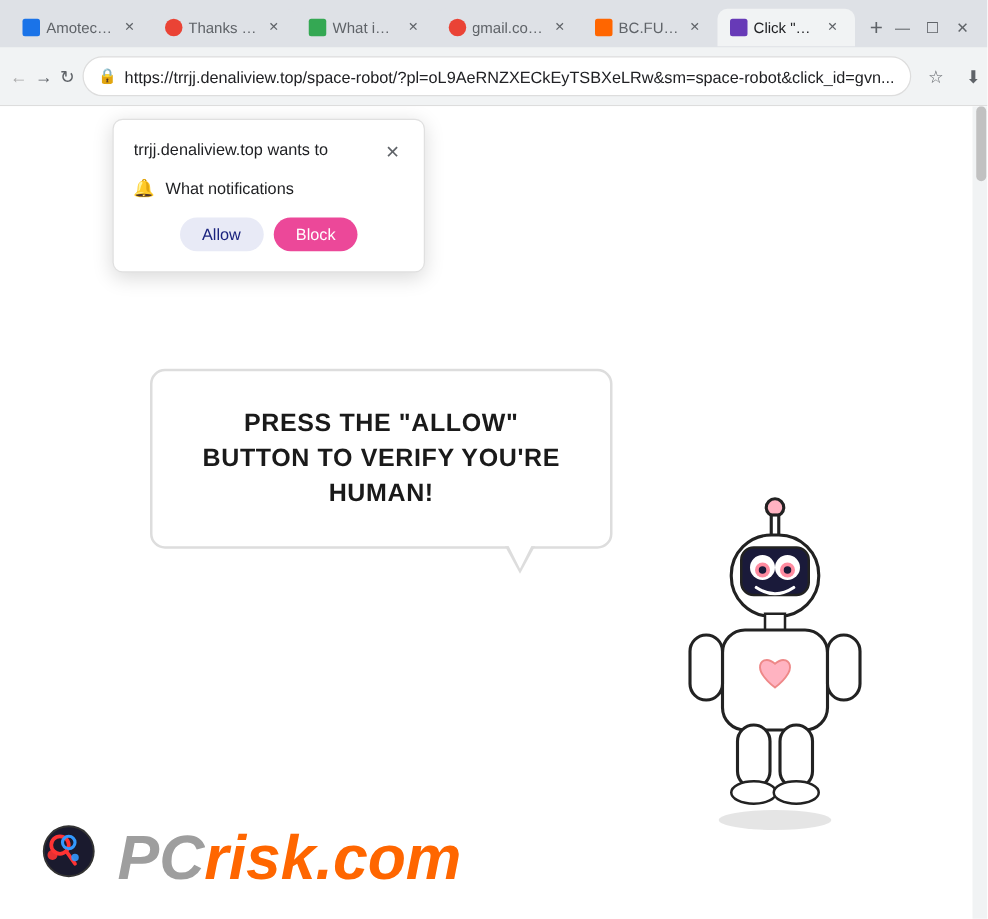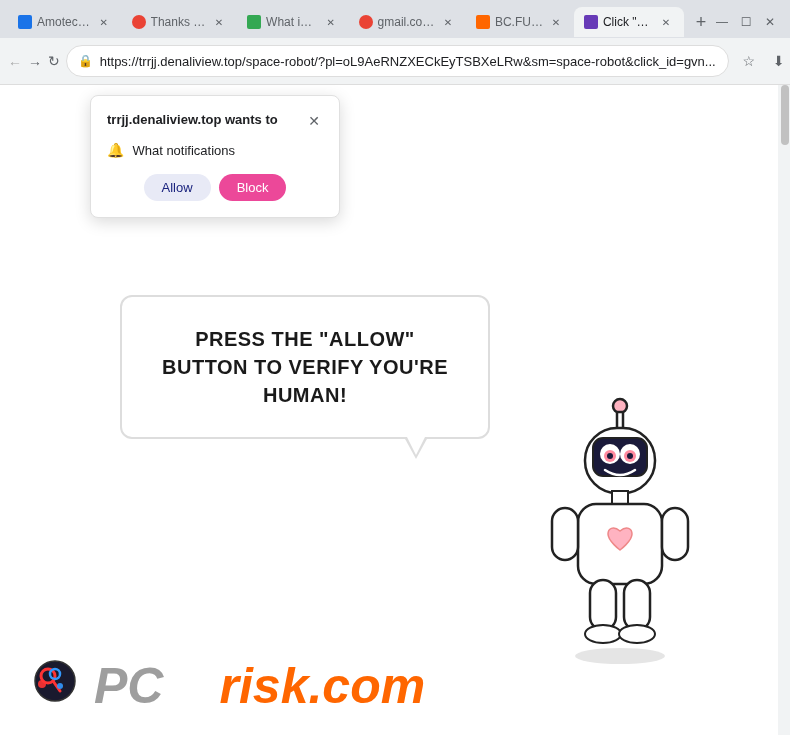--- a/index.html
+++ b/index.html
@@ -223,21 +223,21 @@
 
     .popup-header {
       display: flex;
       justify-content: space-between;
       align-items: flex-start;
       margin-bottom: 12px;
     }
 
     .popup-title {
       font-size: 13px;
-      font-weight: 700;
+      font-weight: 400;
       color: #202124;
       flex: 1;
       margin-right: 8px;
     }
 
     .popup-close {
       width: 18px;
       height: 18px;
       display: flex;
       align-items: center;
@@ -356,21 +356,21 @@
       bottom: 20px;
       left: 30px;
       display: flex;
       align-items: center;
       gap: 4px;
     }
 
     .pcrisk-full {
       display: flex;
       align-items: baseline;
-      gap: 16px;
+      gap: 0;
     }
   </style>
 </head>
 <body>
 
 <div class="browser-chrome">
 
   <div class="tab-bar">
 
     <div class="tab">
@@ -512,17 +512,17 @@
       <circle cx="25" cy="25" r="20" fill="#1a1a2e" stroke="#333" stroke-width="1.5"></circle>
       <circle cx="18" cy="20" r="7" fill="none" stroke="#ff3333" stroke-width="3"></circle>
       <circle cx="25" cy="18" r="5" fill="none" stroke="#3399ff" stroke-width="2.5"></circle>
       <line x1="23" y1="25" x2="30" y2="35" stroke="#ff3333" stroke-width="3" stroke-linecap="round"></line>
       <circle cx="12" cy="28" r="4" fill="#ff3333" opacity="0.9"></circle>
       <circle cx="30" cy="30" r="3" fill="#3399ff" opacity="0.9"></circle>
     </svg>
 
     <div class="pcrisk-full">
       <span style="font-size:50px; font-weight:900; font-style:italic; color:#9e9e9e; line-height:1;">PC</span>
-      <span style="font-size:50px; font-weight:900; font-style:italic; color:#ff6600; line-height:1;margin-left:40px;">risk.com</span>
+      <span style="font-size:50px; font-weight:900; font-style:italic; color:#ff6600; line-height:1;">risk.com</span>
     </div>
   </div>
 
 </div>
 
 </body></html>

